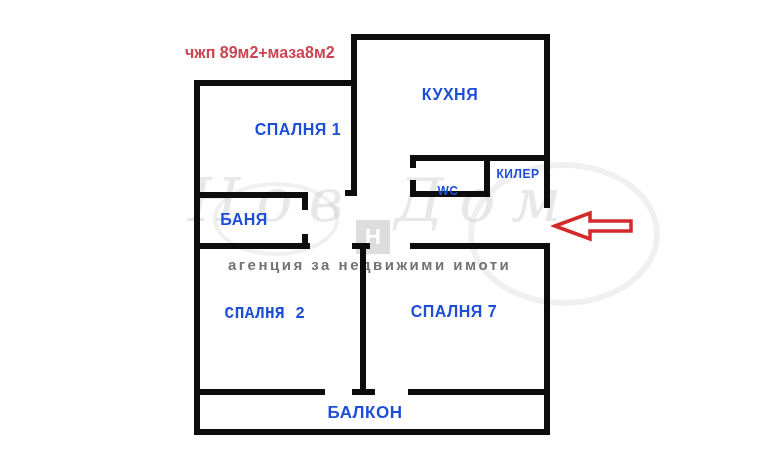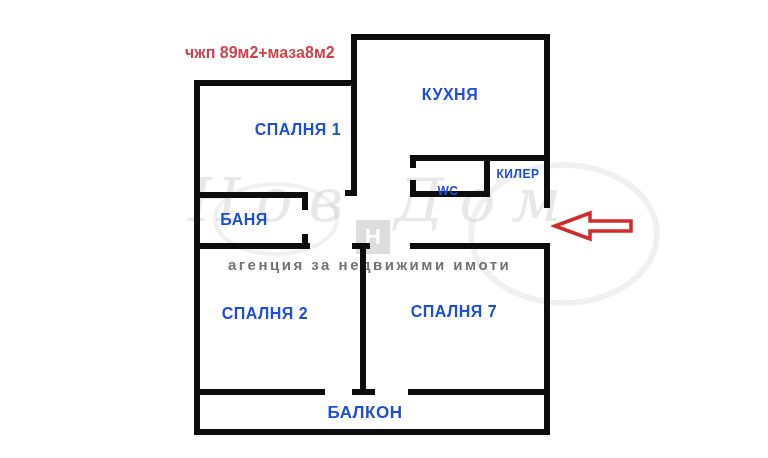--- a/index.html
+++ b/index.html
@@ -76,21 +76,21 @@
   <i class="w" style="left:352px;top:389px;width:23px;height:6px;"></i>
   <i class="w" style="left:408px;top:389px;width:142px;height:6px;"></i>
   <i class="w" style="left:194px;top:429px;width:356px;height:6px;"></i>
 
   <div class="annot" style="left:185px;top:44px;">чжп 89м2+маза8м2</div>
   <div class="lbl" style="left:400px;top:86px;width:100px;font-size:16px;">КУХНЯ</div>
   <div class="lbl" style="left:200px;top:121px;width:140px;font-size:16px;padding-left:28px;">СПАЛНЯ 1</div>
   <div class="lbl" style="left:420px;top:184px;width:56px;font-size:12px;">WC</div>
   <div class="lbl" style="left:490px;top:167px;width:56px;font-size:12px;">КИЛЕР</div>
   <div class="lbl" style="left:204px;top:211px;width:80px;font-size:16px;">БАНЯ</div>
-  <div class="lbl" style="left:195px;top:305px;width:140px;font-size:16px;">СПАЛНЯ 2</div>
+  <div class="lbl" style="left:195px;top:305px;width:140px;font-size:16px;font-family:Liberation Mono, monospace;">СПАЛНЯ 2</div>
   <div class="lbl" style="left:384px;top:303px;width:140px;font-size:16px;">СПАЛНЯ 7</div>
   <div class="lbl" style="left:310px;top:403px;width:110px;font-size:17px;">БАЛКОН</div>
 
   <svg class="arrow" width="84" height="34" viewBox="0 0 84 34">
     <polygon points="4,17 39,4 39,12 80,12 80,22 39,22 39,30" fill="#ffffff" stroke="#d32b2b" stroke-width="3.5" stroke-linejoin="miter"></polygon>
   </svg>
 
 </div>
 
 </body></html>

